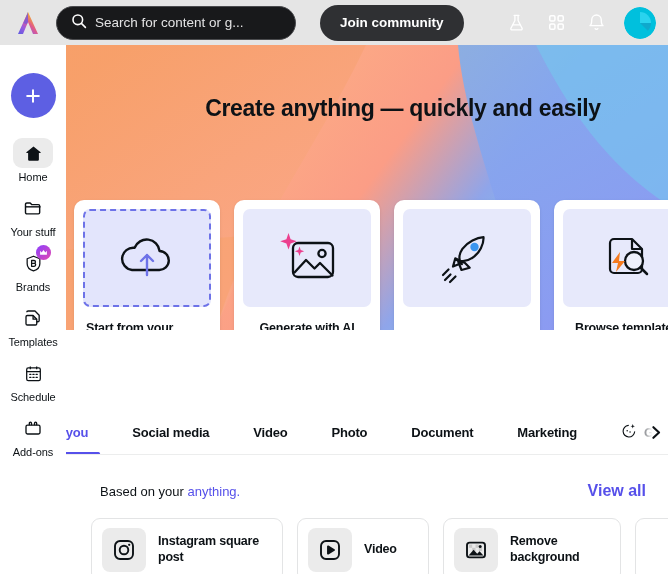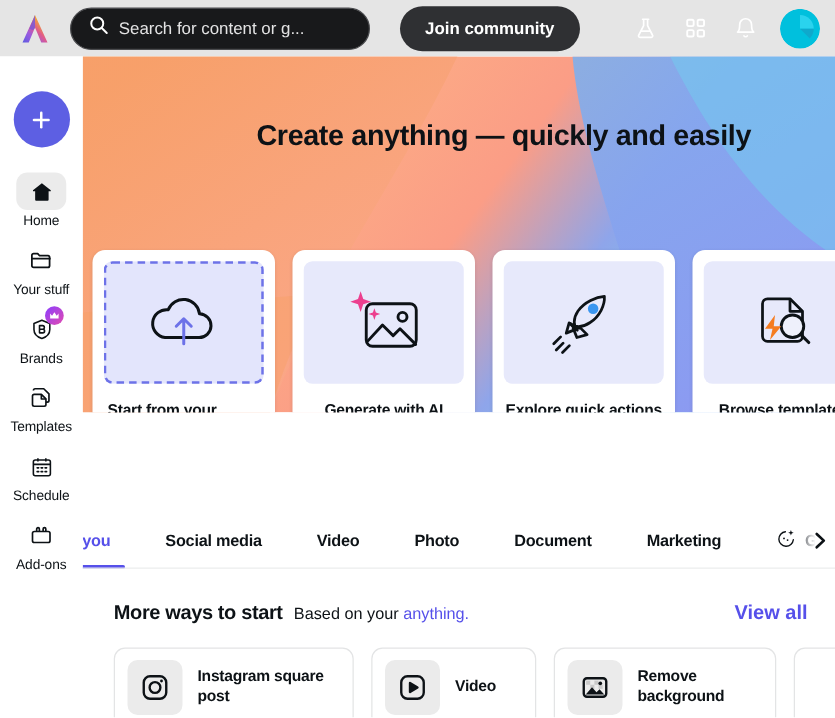--- a/index.html
+++ b/index.html
@@ -392,21 +392,20 @@
         <div class="card">
           <div class="card-thumb">
             <svg width="62" height="56" viewBox="0 0 62 56" fill="none" stroke="#0d1216" stroke-width="2.2" stroke-linecap="round" stroke-linejoin="round">
               <path d="M24.5 33.5 17 36.5l2.3-8.2 5.2 5.2Z"></path>
               <path d="M28.5 37.5 31.5 45l8.2-2.3-5.2-5.2Z" transform="translate(-6,-5)"></path>
               <path d="M24.8 33.2c-3-3-3.6-9.3.6-15.4C30.6 10.6 40 6.5 46.5 6.1c.5 6.6-3.5 16-11.7 21.1-6.1 4.2-12.4 3.6-15.4.6" transform="translate(1,1)"></path>
               <path d="M14.5 44.5 9 50M19.5 46.5 14 52M12.5 39.5 7 45"></path>
               <circle cx="38.5" cy="17" r="4.2" fill="#3a96f0" stroke="none"></circle>
             </svg>
           </div>
-          <div class="card-label">Explore quick actions</div>
         </div>
 
         <div class="card">
           <div class="card-thumb">
             <svg width="62" height="56" viewBox="0 0 62 56" fill="none">
               <path d="M14 13a4 4 0 0 1 4-4h18l10 10v20a4 4 0 0 1-4 4H18a4 4 0 0 1-4-4Z" stroke="#0d1216" stroke-width="2.2" stroke-linejoin="round"></path>
               <path d="M36 9v10h10" stroke="#0d1216" stroke-width="2.2" stroke-linejoin="round"></path>
               <circle cx="38" cy="31" r="9" stroke="#0d1216" stroke-width="2.3" fill="#eef0fb"></circle>
               <path d="M44.5 37.5 51 44" stroke="#0d1216" stroke-width="2.5" stroke-linecap="round"></path>
               <path d="M24 22 16 33h6l-2 9 9-11h-6Z" fill="#f57c20"></path>
@@ -441,21 +440,20 @@
           <svg width="17" height="17" viewBox="0 0 24 24" fill="none" stroke="#0d1216" stroke-width="3" stroke-linecap="round" stroke-linejoin="round">
             <path d="M9 4.5 17 12 9 19.5"></path>
           </svg>
         </div>
       </div>
     </div>
     <div class="tab-divider"></div>
 
     <div class="more">
       <div class="more-head">
-        <span class="more-title">More ways to start</span>
         <span class="more-sub">
           <span>Based on your </span><a>anything.</a>
         </span>
         <span class="view-all">View all</span>
       </div>
 
       <div class="more-cards">
 
         <div class="mcard w1">
           <span class="mcard-icon">

